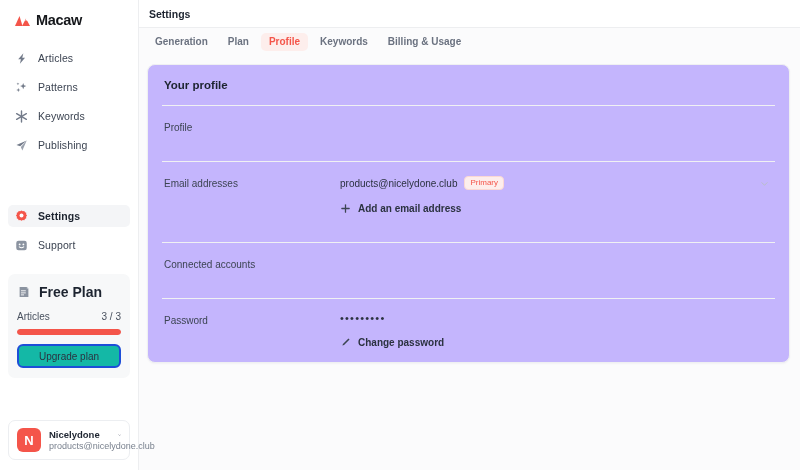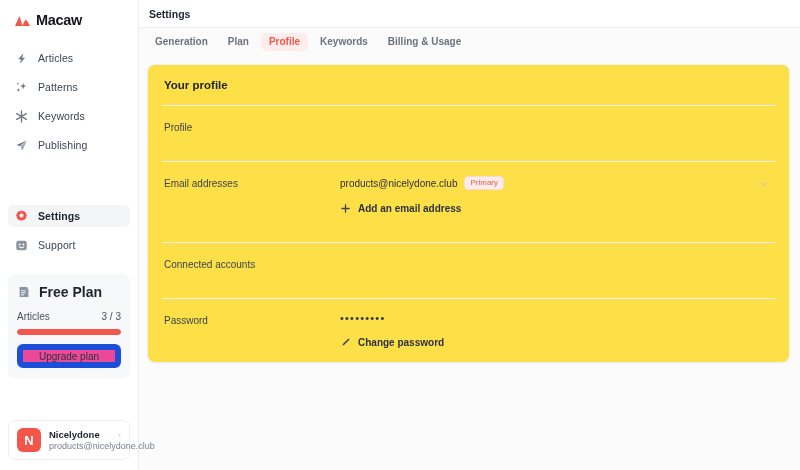--- a/index.html
+++ b/index.html
@@ -57,21 +57,21 @@
     margin-top: 11px;
   }
   .plan-metric, .plan-count { font-size: 10px; color: #48505e; }
   .progress-track {
     margin-top: 7px; height: 6px; border-radius: 4px;
     background: #e6e8eb; overflow: hidden;
   }
   .progress-fill { height: 100%; background: #f4554a; border-radius: 4px; }
   .upgrade-btn {
     margin-top: 9px; width: 100%; height: 24px;
-    background: #ec4899; border: 6px solid #1d4ed8;
+    background: #14b8a6; border: 2px solid #1d4ed8;
     border-radius: 6px; cursor: pointer;
     font-size: 10px; color: #2b3240;
     font-family: "Liberation Sans", sans-serif;
     display:flex; align-items:center; justify-content:center;
   }
 
   .user-box {
     margin: auto 8px 10px 8px;
     border: 1px solid #eceef1; border-radius: 7px;
     padding: 7px 8px; display:flex; align-items:center; gap: 8px;
@@ -100,21 +100,21 @@
     padding: 0 0 0 8px; background:#fbfbfc;font-weight:bold;
   }
   .tab {
     font-size: 10px; color:#6b7280; padding: 4px 8px;
     border-radius: 5px; cursor: pointer; line-height: 1;
   }
   .tab.active { color:#f4554a; background:#fdeeec; }
 
   .card {
     margin: 8px 10px 0 8px;
-    background:#fde047; border:1px solid #eff0f2;
+    background:#c4b5fd; border:1px solid #eff0f2;
     border-radius: 8px;
     box-shadow: 0 1px 2px rgba(16,24,40,0.04);
     padding: 0 14px;
   }
   .card-title { font-size: 11.5px; font-weight: bold; color:#1d2430; padding: 14px 0 0 2px; }
 
   .section {
     display:flex; align-items: flex-start;
     border-top: 1px solid #f0f1f3;
     margin-top: 14px; padding: 14px 0 14px 2px;

